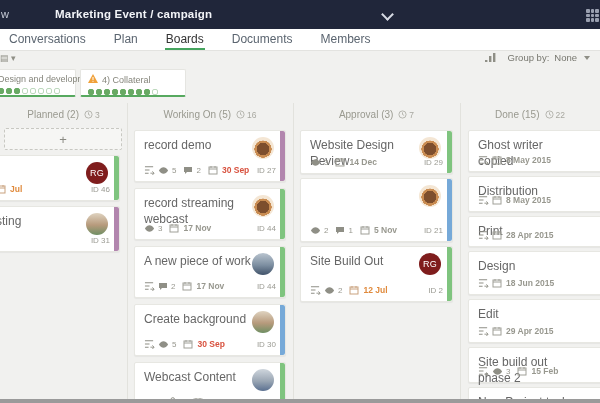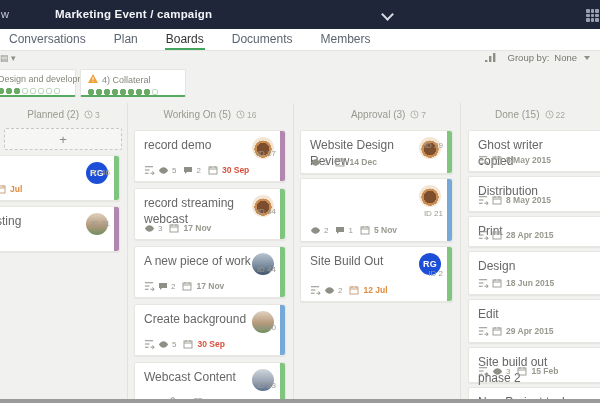--- a/index.html
+++ b/index.html
@@ -39,32 +39,32 @@
   .colsep{position:absolute;top:0;bottom:0;width:1px;background:#e2e2dd;}
   .colheader{position:absolute;top:6px;display:flex;align-items:center;justify-content:center;gap:5px;font-size:10px;color:#99998f;}
   .colheader .hrs{font-size:8.5px;color:#a8a8a0;display:flex;align-items:center;gap:2px;}
 
   .addbox{position:absolute;left:4px;top:25px;width:116px;height:20px;border:1px dashed #c8c8c2;border-radius:2px;
           display:flex;align-items:center;justify-content:center;color:#8a8a82;font-size:13px;cursor:pointer;background:rgba(255,255,255,.35);}
 
   .card{position:absolute;background:#fff;border:1px solid #e7e7e2;border-radius:2px;box-shadow:0 1px 1px rgba(0,0,0,.05);box-sizing:border-box;cursor:pointer;}
   .ctitle{font-size:12px;color:#666;padding:7px 32px 0 9px;line-height:1.3;}
   .avatar{position:absolute;top:6px;right:11px;width:22px;height:22px;border-radius:50%;overflow:hidden;}
-  .avatar.rg{background:#1d4ed8;color:#fff;font-size:9px;font-weight:bold;display:flex;align-items:center;justify-content:center;letter-spacing:.3px;}
+  .avatar.rg{background:#7f1d1d;color:#fff;font-size:9px;font-weight:normal;display:flex;align-items:center;justify-content:center;letter-spacing:.3px;}
   .avatar.owl{background:radial-gradient(circle at 50% 55%,#7d4e2d 0 38%,#c98c52 39% 52%,#f4e6d4 53%);}
   .avatar.p1{background:linear-gradient(180deg,#b9c4cf 0%,#7d8fa1 55%,#41536a 100%);}
   .avatar.p2{background:linear-gradient(180deg,#dfd3c0 0%,#b79a7c 55%,#6f8f63 100%);}
   .avatar.p3{background:linear-gradient(180deg,#cfd6dd 0%,#9aa6b4 55%,#5a7090 100%);}
   .meta{position:absolute;left:9px;bottom:6px;display:flex;align-items:center;gap:3px;color:#98988f;}
   .meta .num{font-size:8px;color:#98988f;margin:0 4px 0 0;}
   .meta svg{display:block;}
   .mdate{font-size:8.5px;font-weight:bold;color:#98988f;margin-left:1px;white-space:nowrap;}
   .mdate.red{color:#d8523f;}
   .mdate.orange{color:#e08a3c;}
-  .cid{position:absolute;right:9px;bottom:23px;font-size:8px;color:#9b9b93;}
+  .cid{position:absolute;right:9px;bottom:6px;font-size:8px;color:#9b9b93;}
   .stripe{position:absolute;top:0;bottom:0;right:0;width:5px;border-radius:0 2px 2px 0;}
   .stripe.green{background:#7fc47f;}
   .stripe.blue{background:#76a9d8;}
   .stripe.mauve{background:#b286ae;}
 
   
   .hscroll{position:absolute;left:0;right:0;bottom:0;height:4px;background:#9a9a9a;}
 </style>
 </head>
 <body>
@@ -165,21 +165,21 @@
   <div class="colheader" style="left:127px;width:166px">
     <span>Working On (5)</span>
     <span class="hrs">
         <svg width="9" height="9" viewBox="0 0 10 10">
           <circle cx="5" cy="5" r="4" fill="none" stroke="#b0b0a8"></circle>
           <path d="M5 2.6V5l1.8 1" stroke="#b0b0a8" fill="none"></path>
         </svg>
         <span>16</span>
       </span>
   </div>
-  <div class="colheader" style="left:305px;width:167px">
+  <div class="colheader" style="left:293px;width:167px">
     <span>Approval (3)</span>
     <span class="hrs">
         <svg width="9" height="9" viewBox="0 0 10 10">
           <circle cx="5" cy="5" r="4" fill="none" stroke="#b0b0a8"></circle>
           <path d="M5 2.6V5l1.8 1" stroke="#b0b0a8" fill="none"></path>
         </svg>
         <span>7</span>
       </span>
   </div>
   <div class="colheader" style="left:460px;width:140px">

